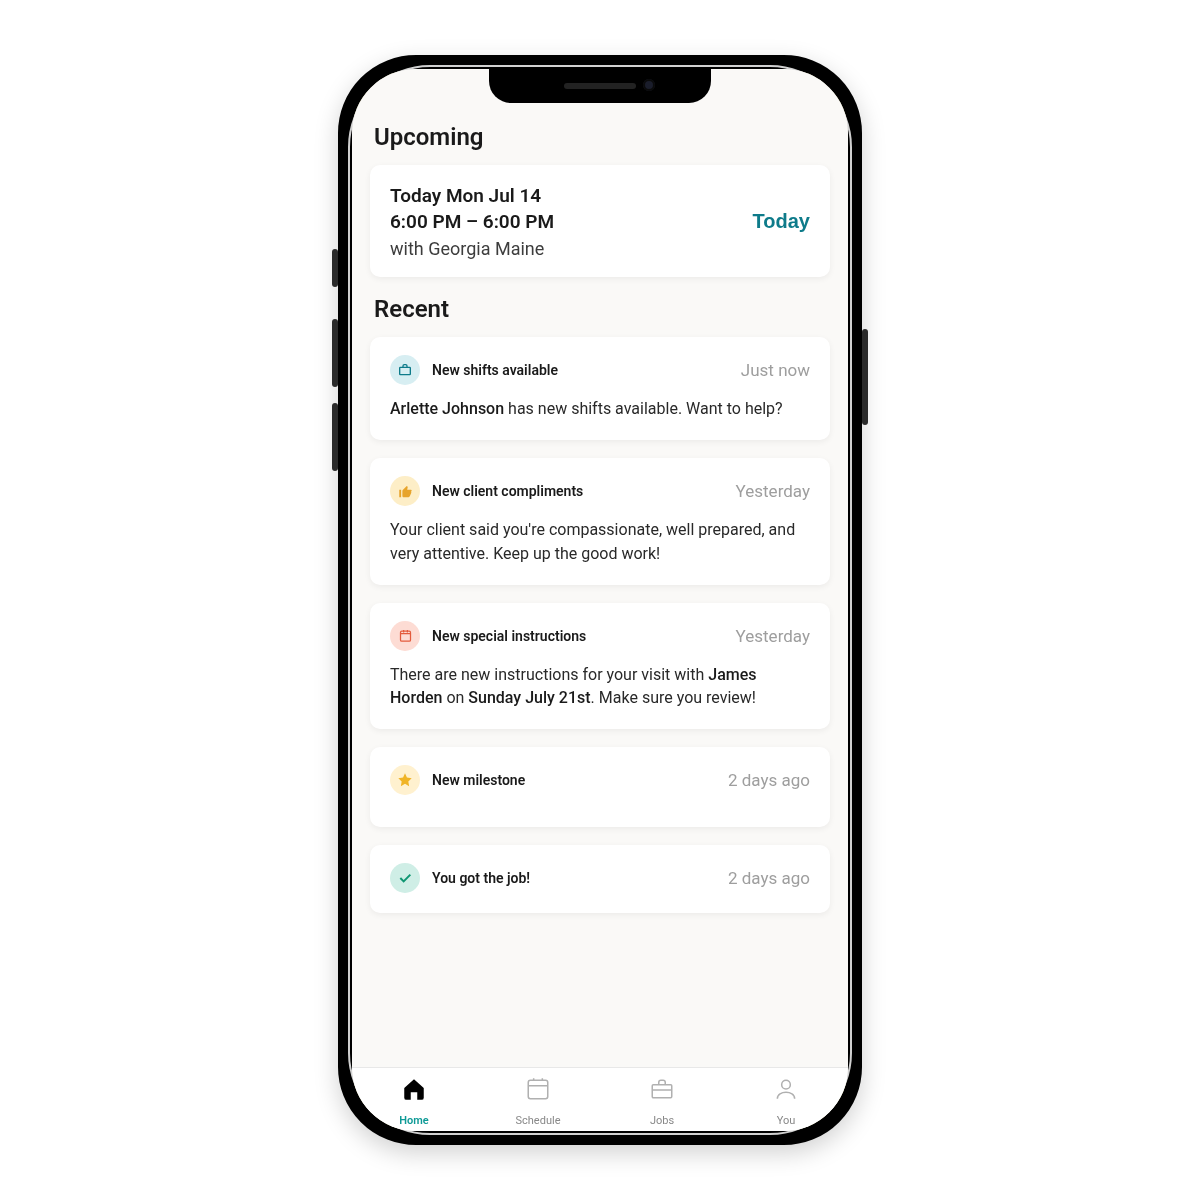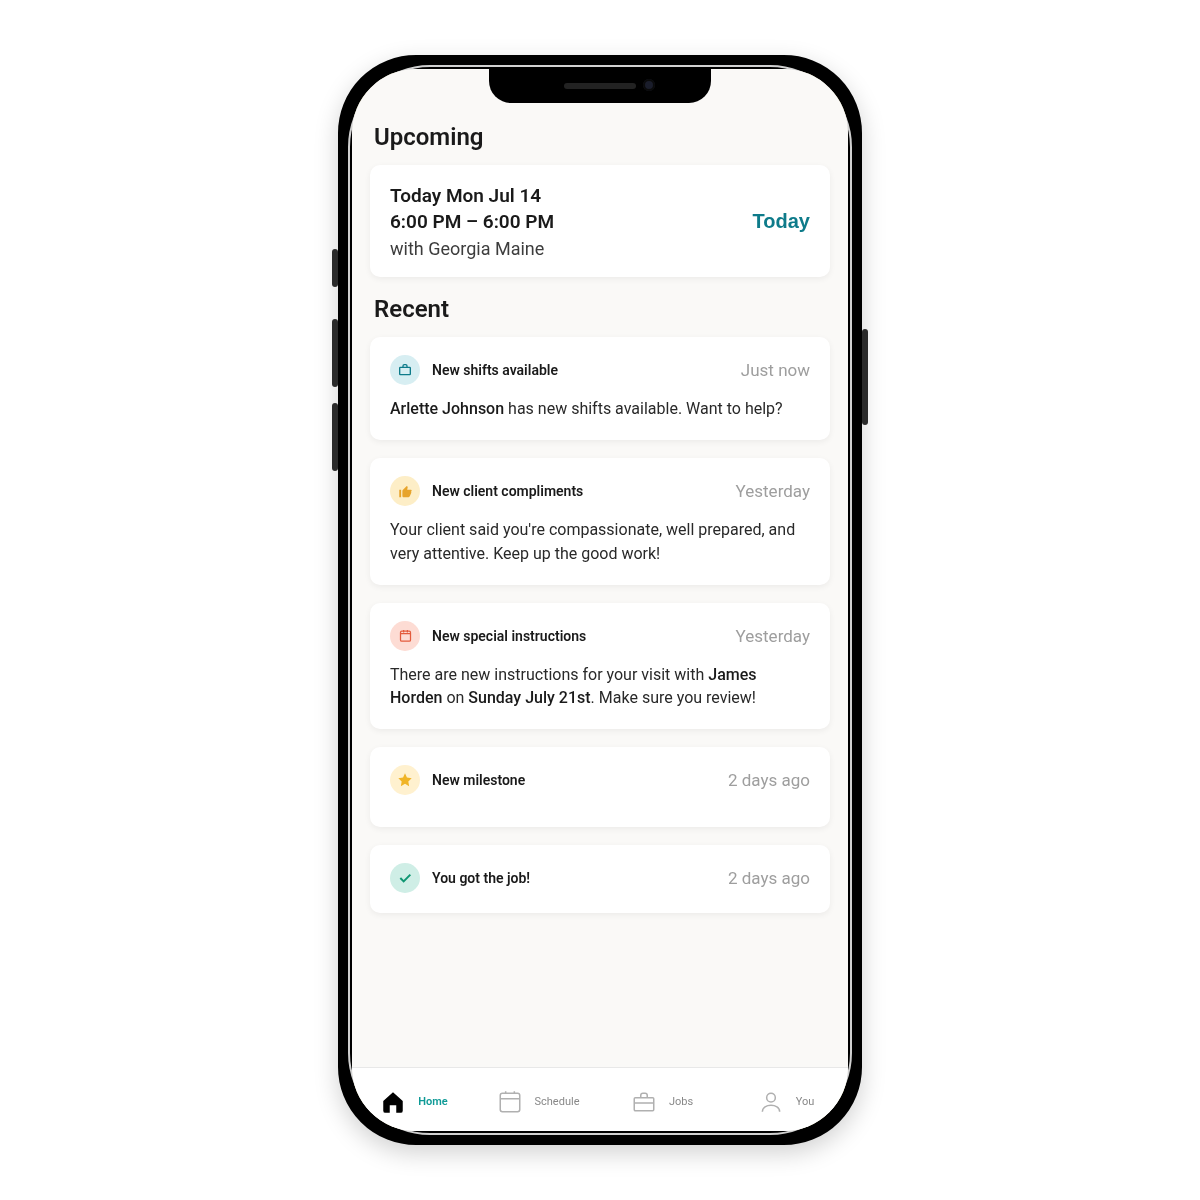--- a/index.html
+++ b/index.html
@@ -181,21 +181,21 @@
     height: 64px;
     background: #ffffff;
     border-top: 1px solid #e8e8e8;
     display: flex;
     border-bottom-left-radius: 64px;
     border-bottom-right-radius: 64px;
   }
   .tab {
     flex: 1;
     display: flex;
-    flex-direction: row;
+    flex-direction: column;
     align-items: center;
     justify-content: center;
     gap: 12px;
     padding-top: 4px;
     cursor: pointer;
   }
   .tab svg { width: 26px; height: 26px; }
   .tab-label {
     font-size: 11px;
     color: #888;

